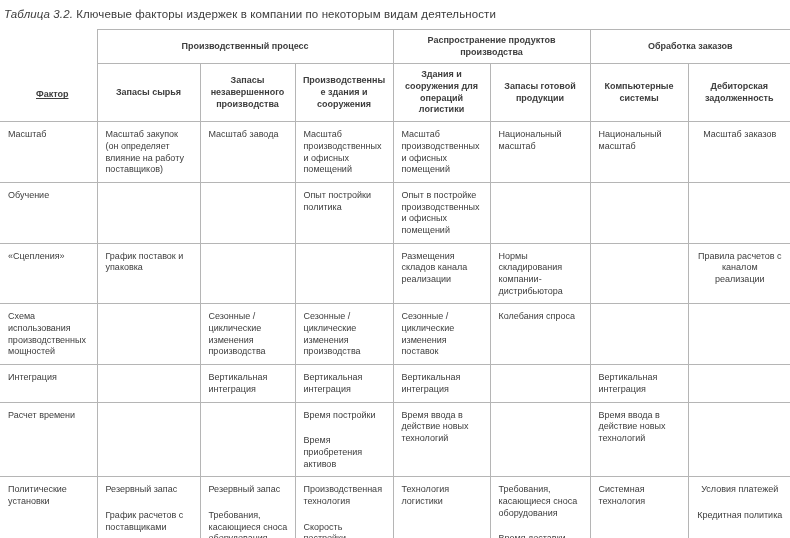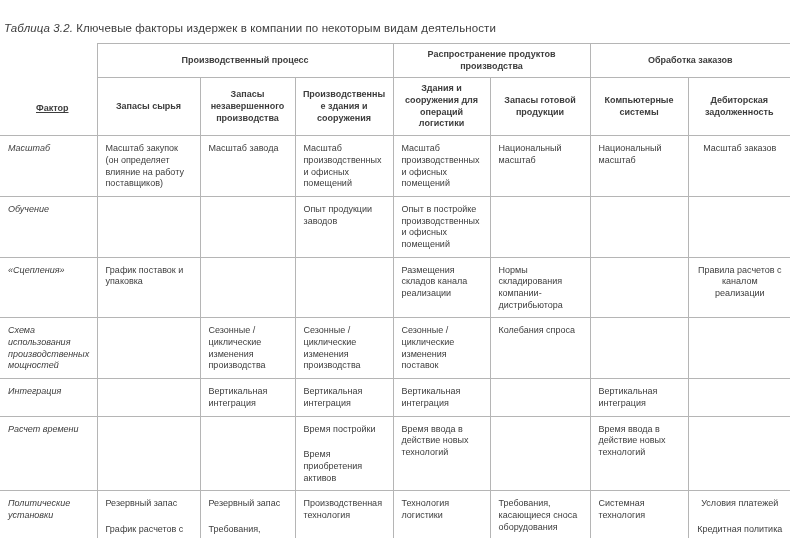--- a/index.html
+++ b/index.html
@@ -13,21 +13,21 @@
     width: 790px;
     height: 538px;
     box-sizing: border-box;
     padding: 6px 0 0 0;
     overflow: hidden;
     background: #fff;
   }
   .title {
     font-size: 11.5px;
     color: #3d3d3d;
-    margin: 16px 0 9px 4px;
+    margin: 2px 0 9px 4px;
     letter-spacing: 0.1px;
   }
   .title .t-label { font-style: italic; }
   table {
     border-collapse: collapse;
     table-layout: fixed;
     width: 790px;
     font-size: 9px;
     line-height: 1.3;
     color: #3d3d3d;
@@ -50,21 +50,20 @@
   thead tr.cols-row th { height: 50px; }
   th.factor-head {
     border-top: none;
     border-left: none;
     text-align: center;
     vertical-align: bottom;
     padding: 0 0 20px 8px;
     text-decoration: underline;
   }
   td.factor {
-    font-style: italic;
     border-left: none;
     padding-top: 7px;
   }
   th:last-child, td:last-child { border-right: none; text-align: center; }
   tbody td { padding-top: 7px; }
   .para + .para { margin-top: 14px; }
   tbody tr:last-child td { padding-bottom: 10px; }
 </style>
 </head>
 <body>
@@ -126,21 +125,21 @@
           </td>
           <td>
             <div class="para">Масштаб заказов</div>
           </td>
         </tr>
         <tr>
           <td class="factor">Обучение</td>
           <td></td>
           <td></td>
           <td>
-            <div class="para">Опыт продукции заводов</div>
+            <div class="para">Опыт постройки политика</div>
           </td>
           <td>
             <div class="para">Опыт в постройке производственных и офисных помещений</div>
           </td>
           <td></td>
           <td></td>
           <td></td>
         </tr>
         <tr>
           <td class="factor">«Сцепления»</td>

